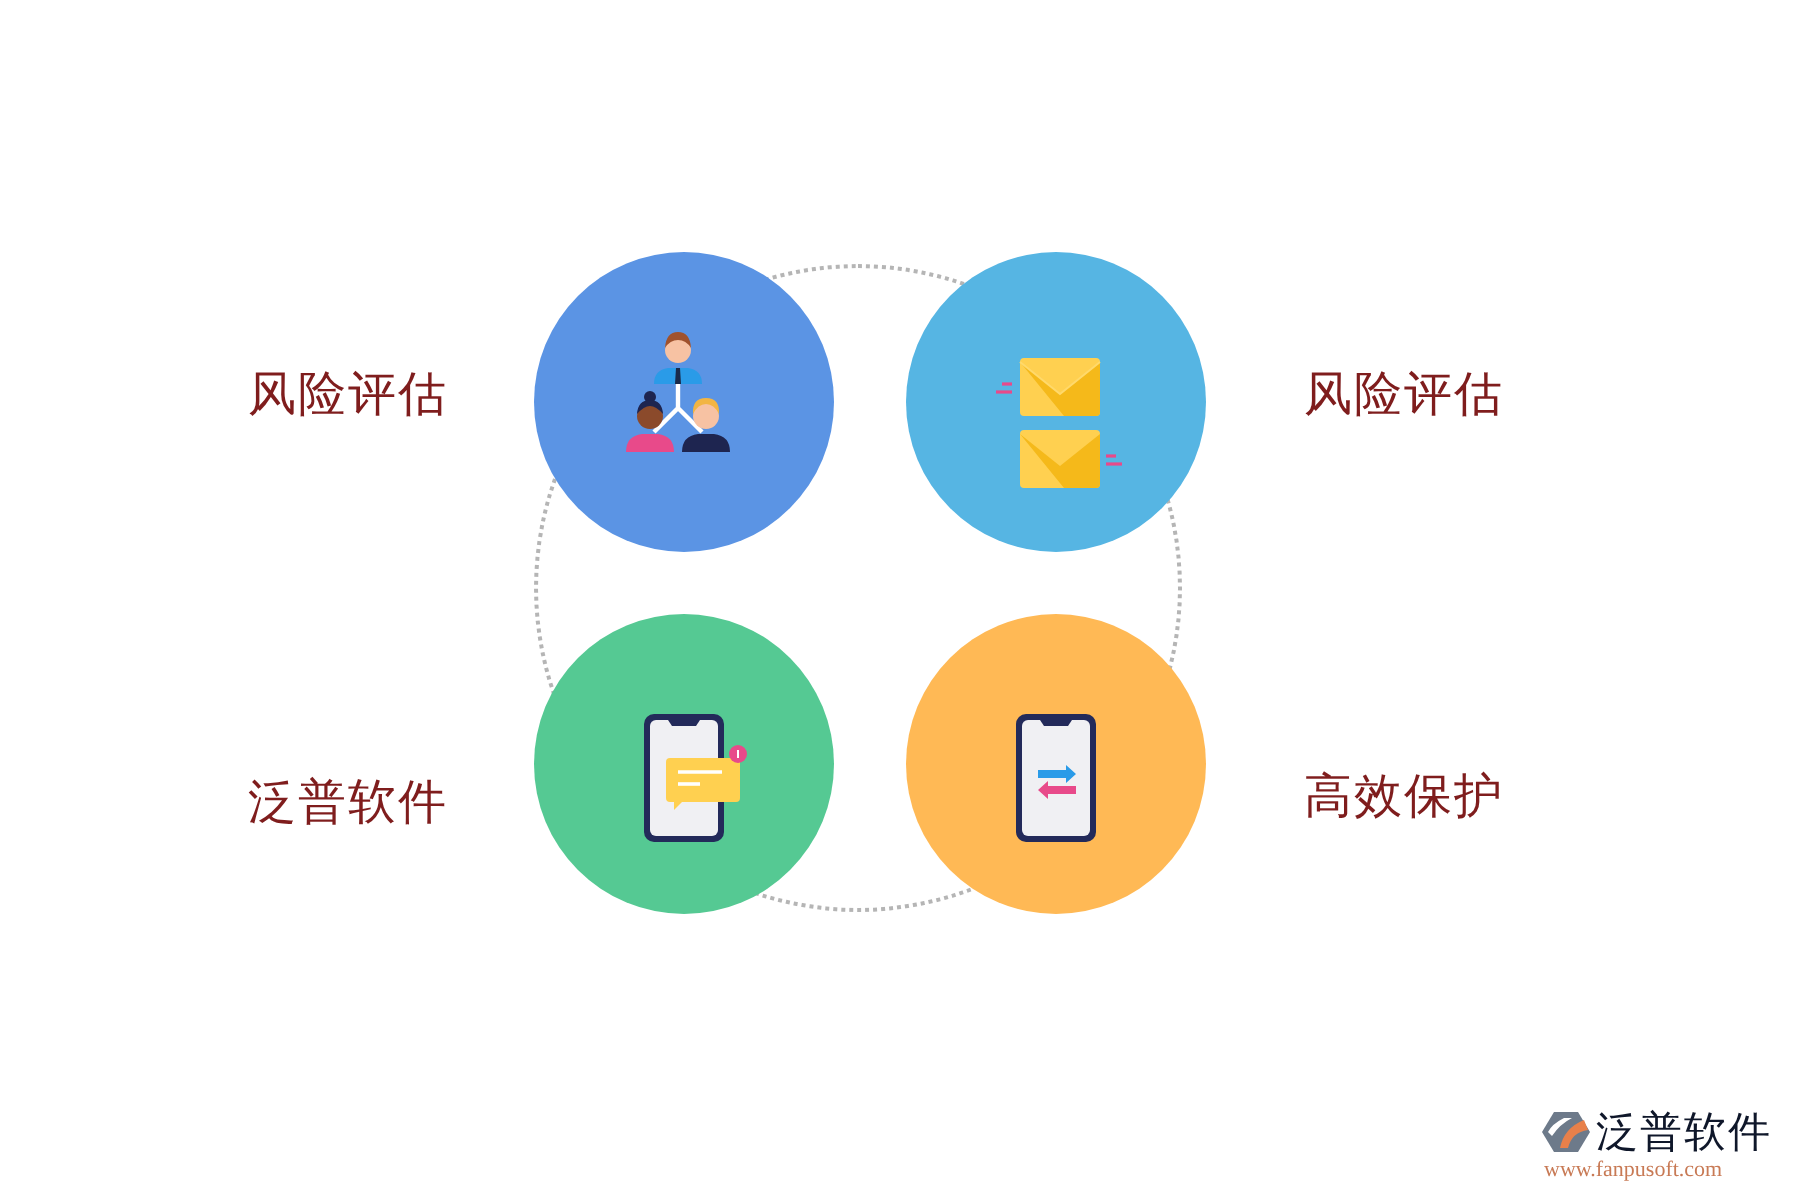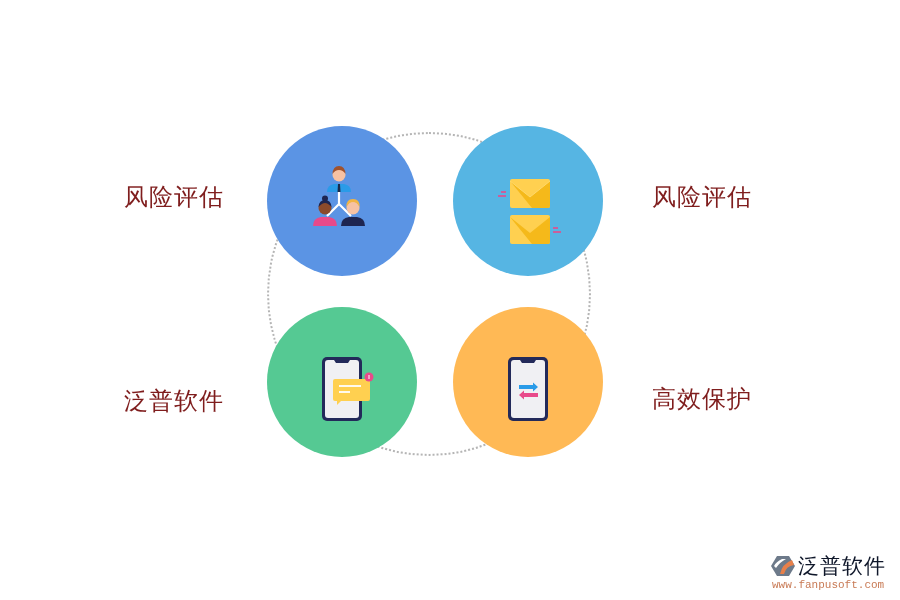--- a/index.html
+++ b/index.html
@@ -24,21 +24,21 @@
     }
     .logo {
       position: absolute; left: 770px; top: 553px; width: 125px; height: 40px;
     }
     .logo-name {
       position: absolute; left: 28px; top: 0px; font-size: 21px; color: #0f172a;
       letter-spacing: 1px; line-height: 26px;
     }
     .logo-url {
       position: absolute; left: 2px; top: 26px; font-size: 11px; color: #c87a55;
-      font-family: Liberation Mono, monospace; line-height: 12px;
+      font-family: Liberation Serif, serif; line-height: 12px;
     }
     .logo-mark { position: absolute; left: 0; top: 1px; }
   </style>
 </head>
 <body>
 
 <div class="ring"></div>
 
 <div class="node" style="left:267px; top:126px; background:#5b94e4;">
   <svg width="90" height="90" viewBox="0 0 90 90">

